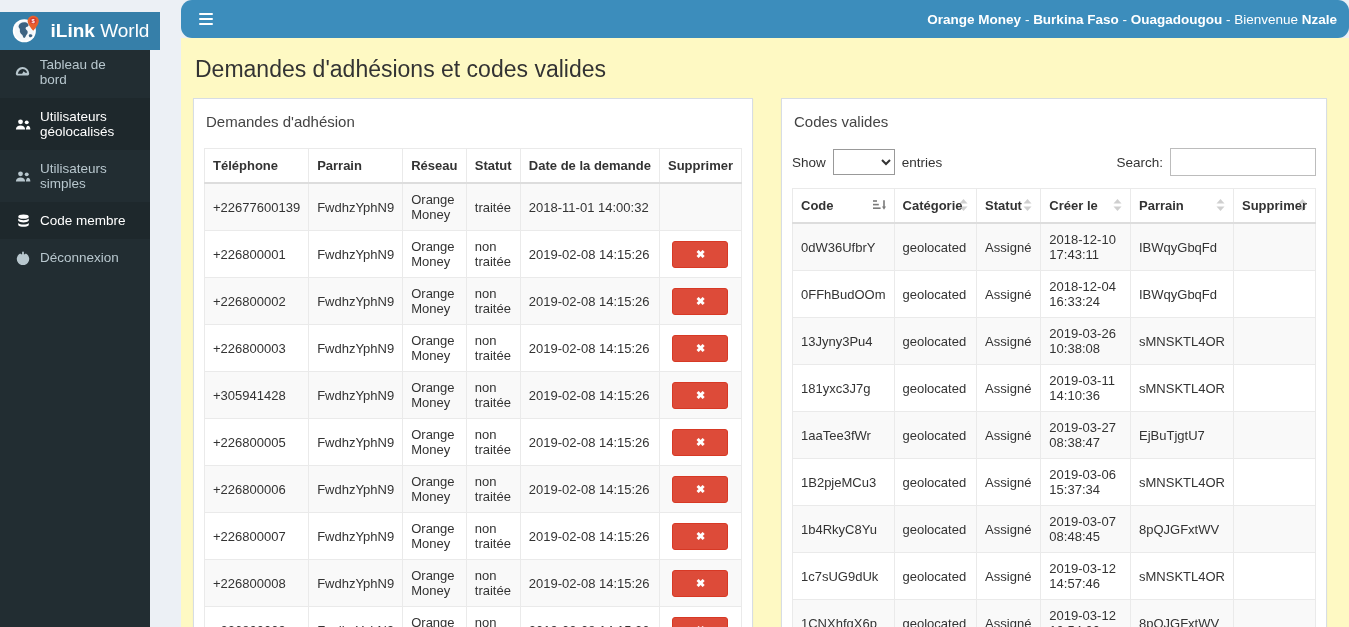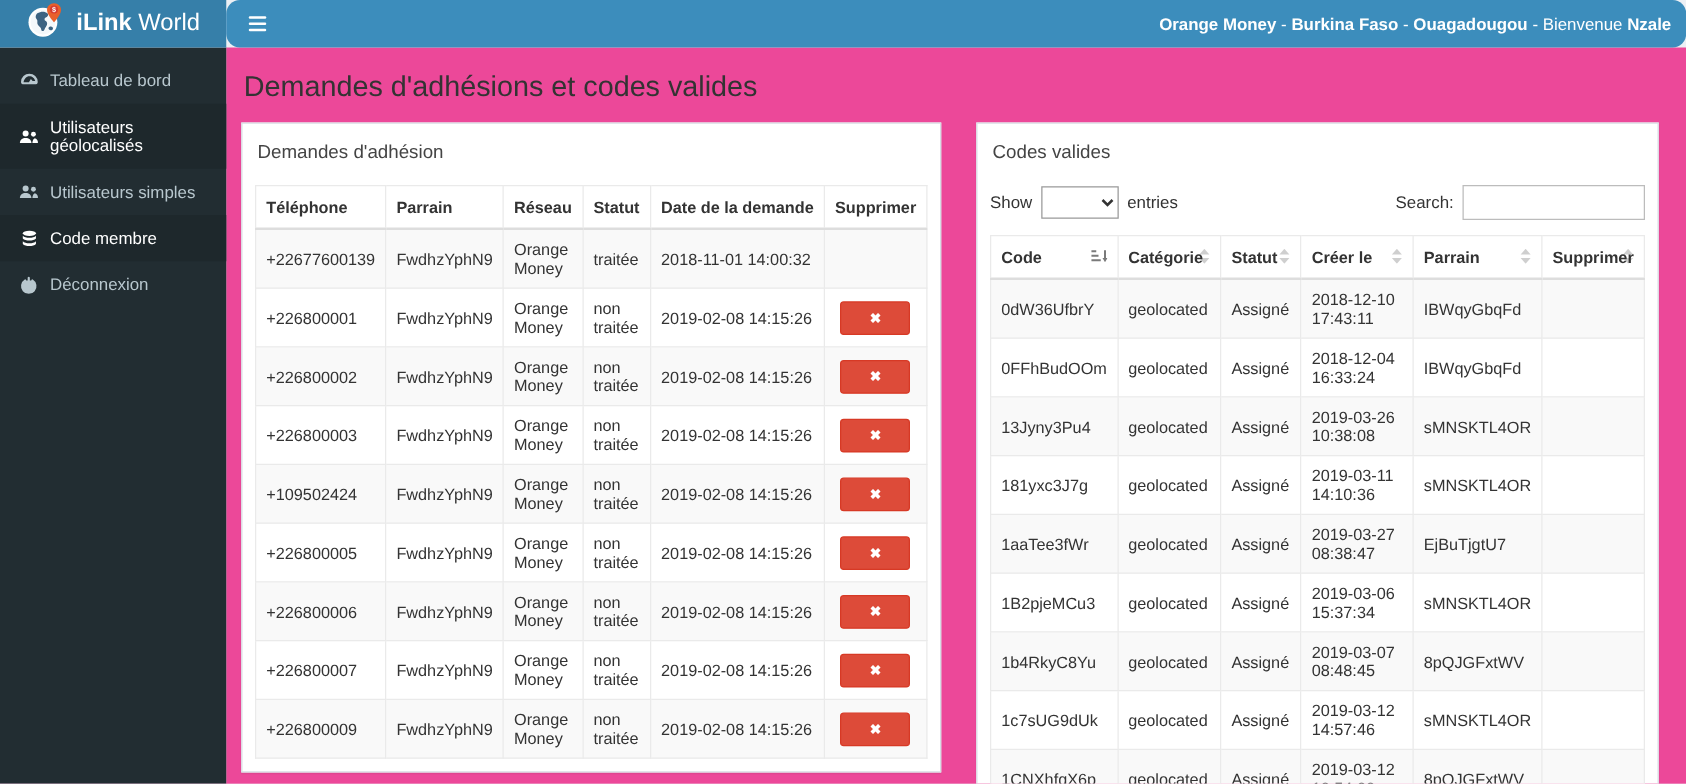--- a/index.html
+++ b/index.html
@@ -3,45 +3,45 @@
 <meta charset="utf-8">
 <style>
   * { box-sizing: border-box; }
   html,body { margin:0; padding:0; }
   body {
     width:1349px; height:627px; overflow:hidden; position:relative;
     font-family:"Liberation Sans", sans-serif; background:#ecf0f5;
   }
   
   .logo {
-    position:absolute; top:0; left:0; width:181px; height:38px; background:#367fa9;
+    position:absolute; top:12px; left:0; width:160px; height:38px; background:#367fa9;
     display:flex; align-items:center; justify-content:center; gap:8px;
     color:#fff; font-size:19px; cursor:pointer; z-index:20;
   }
   .logo .brand-bold { font-weight:700; }
   .navbar {
     position:absolute; top:0; left:181px; right:0; height:38px; background:#3c8dbc;
     display:flex; align-items:center; z-index:20;border-radius:11px;
   }
   .hamburger { margin-left:13px; display:inline-flex; flex-direction:column; gap:2.5px; padding:6px 5px; cursor:pointer; }
   .hamburger i { display:block; width:14px; height:2.5px; background:#fff; border-radius:1px; }
   .user-banner { margin-left:auto; margin-right:12px; color:#fff; font-size:13.5px; white-space:nowrap; }
   .user-banner .b { font-weight:700; }
   
-  .sidebar { position:absolute; top:38px; left:0; width:181px; bottom:0; background:#222d32; z-index:15; }
+  .sidebar { position:absolute; top:38px; left:0; width:150px; bottom:0; background:#222d32; z-index:15; }
   .sidebar ul { list-style:none; margin:8px 0 0; padding:0; }
   .sidebar a {
     display:flex; align-items:center; gap:9px; padding:11px 15px;
     color:#b8c7ce; font-size:13.5px; text-decoration:none; cursor:pointer;
   }
   .sidebar a.active { background:#1e282c; color:#fff; }
   .sidebar a .micon { display:inline-flex; width:16px; justify-content:center; }
   .sidebar svg { fill:currentColor; }
   
-  .content { position:absolute; top:38px; left:181px; right:0; bottom:0; background:#ec4899; padding:10px 22px 0 12px; overflow:hidden; }
+  .content { position:absolute; top:38px; left:181px; right:0; bottom:0; background:#fef9c3; padding:10px 22px 0 12px; overflow:hidden; }
   .page-title { font-size:23px; font-weight:400; color:#333; margin:8px 0 15px 2px; }
   .panels { display:flex; gap:28px; align-items:flex-start; }
   .box { background:#fff; border:1px solid #d7dde4; box-shadow:0 1px 1px rgba(0,0,0,.07); padding:10px; }
   .box.demandes { width:560px; }
   .box.codes { width:546px; }
   .box-title { font-size:15px; color:#444; font-weight:400; margin:4px 0 18px 2px; }
   
   table.data-table { border-collapse:collapse; width:100%; font-size:13px; color:#333; }
   .data-table th, .data-table td { border:1px solid #eaeaea; padding:8px; text-align:left; vertical-align:middle; }
   .data-table thead th { border-bottom:2px solid #ddd; font-weight:700; padding:9px 8px; white-space:nowrap; }
@@ -198,21 +198,21 @@
               <td>+226800003</td>
               <td>FwdhzYphN9</td>
               <td>Orange Money</td>
               <td>non traitée</td>
               <td>2019-02-08 14:15:26</td>
               <td>
                 <button class="delete-btn"><span>✖</span></button>
               </td>
             </tr>
             <tr>
-              <td>+109502424</td>
+              <td>+305941428</td>
               <td>FwdhzYphN9</td>
               <td>Orange Money</td>
               <td>non traitée</td>
               <td>2019-02-08 14:15:26</td>
               <td>
                 <button class="delete-btn"><span>✖</span></button>
               </td>
             </tr>
             <tr>
               <td>+226800005</td>
@@ -229,20 +229,30 @@
               <td>FwdhzYphN9</td>
               <td>Orange Money</td>
               <td>non traitée</td>
               <td>2019-02-08 14:15:26</td>
               <td>
                 <button class="delete-btn"><span>✖</span></button>
               </td>
             </tr>
             <tr>
               <td>+226800007</td>
+              <td>FwdhzYphN9</td>
+              <td>Orange Money</td>
+              <td>non traitée</td>
+              <td>2019-02-08 14:15:26</td>
+              <td>
+                <button class="delete-btn"><span>✖</span></button>
+              </td>
+            </tr>
+            <tr>
+              <td>+226800008</td>
               <td>FwdhzYphN9</td>
               <td>Orange Money</td>
               <td>non traitée</td>
               <td>2019-02-08 14:15:26</td>
               <td>
                 <button class="delete-btn"><span>✖</span></button>
               </td>
             </tr>
             <tr>
               <td>+226800009</td>

